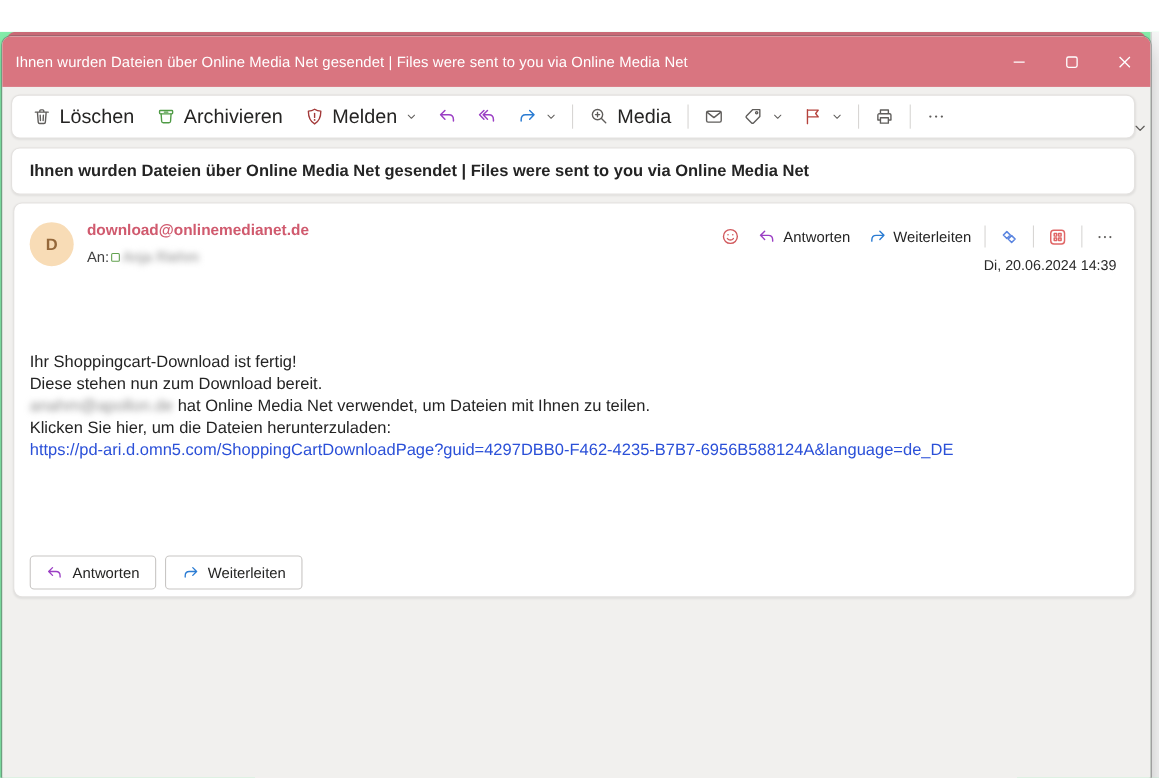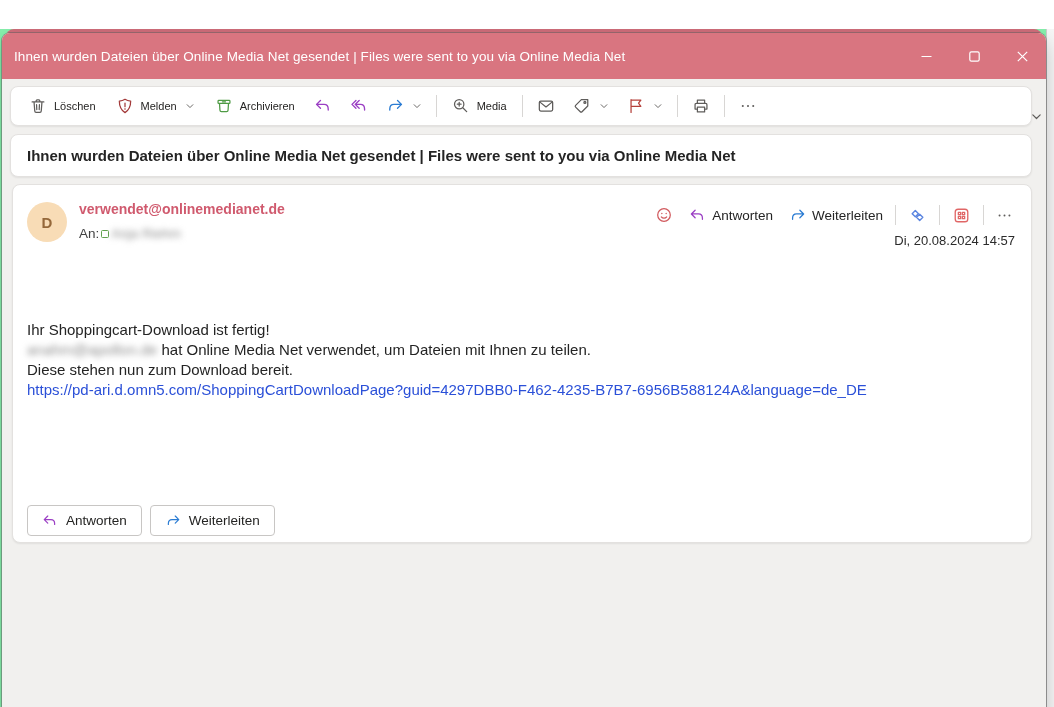--- a/index.html
+++ b/index.html
@@ -19,21 +19,21 @@
   .title-text { padding-left:12px; font-size:13.5px; letter-spacing:.1px; white-space:nowrap; }
   .win-controls { margin-left:auto; display:flex; height:100%; }
   .wc { width:48px; height:100%; display:flex; align-items:center; justify-content:center;
         background:none; border:none; color:#fff; cursor:pointer; }
 
   
   .toolbar-card { position:absolute; left:8px; top:53px; width:1022px; height:40px; background:#fff;
                   border:1px solid #e3e1df; border-radius:8px; box-shadow:0 1px 2px rgba(0,0,0,.07);
                   display:flex; align-items:center; padding:0 8px; }
   .tb-item { display:flex; align-items:center; gap:7px; height:30px; padding:0 10px; border:none; background:none;
-             border-radius:4px; font-size:11px; color:#252423; font-family:inherit; cursor:pointer; white-space:nowrap; }
+             border-radius:4px; font-size:18px; color:#252423; font-family:inherit; cursor:pointer; white-space:nowrap; }
   .tb-item.icon-only { padding:0 9px; }
   .tb-div { width:1px; height:22px; background:#d8d6d4; margin:0 5px; flex:none; }
   .ic { display:flex; align-items:center; justify-content:center; }
   .ic svg { display:block; }
   .chev { margin-left:1px; display:flex; color:#605e5c; }
 
   .c-gray{color:#5f5d5b} .c-green{color:#4f9b45} .c-dred{color:#a33a3a} .c-purple{color:#9b3fc4}
   .c-blue{color:#2b7cd3} .c-red{color:#b5423c} .c-rose{color:#d15a5e} .c-duo{color:#5b85e0} .c-appred{color:#e06666}
 
   .collapse-btn { position:absolute; right:1px; top:76px; background:none; border:none; color:#605e5c; cursor:pointer; padding:2px; }
@@ -111,43 +111,43 @@
       <button class="tb-item">
         <span class="ic c-gray">
           <svg width="18" height="18" viewBox="0 0 20 20" fill="none" stroke="currentColor" stroke-width="1.4" stroke-linecap="round" stroke-linejoin="round">
               <path d="M3.5 5.5h13M8 5.5V4.2c0-.5.4-1 1-1h2c.6 0 1 .5 1 1v1.3M5.6 5.5l.8 10.1c.06.8.7 1.4 1.4 1.4h4.4c.7 0 1.34-.6 1.4-1.4l.8-10.1M8.4 8.6l.25 5.3M11.6 8.6l-.25 5.3"></path>
             </svg>
         </span>
         <span>Löschen</span>
       </button>
 
       <button class="tb-item">
+        <span class="ic c-green">
+          <svg width="18" height="18" viewBox="0 0 20 20" fill="none" stroke="currentColor" stroke-width="1.4" stroke-linecap="round" stroke-linejoin="round">
+              <rect x="3.4" y="3.8" width="13.2" height="3.4" rx="0.8"></rect>
+              <path d="M5 7.4l.5 7.3c.06.9.75 1.5 1.6 1.5h5.8c.85 0 1.54-.6 1.6-1.5l.5-7.3M8.3 5.5h3.4"></path>
+            </svg>
+        </span>
+        <span>Archivieren</span>
+      </button>
+
+      <button class="tb-item">
         <span class="ic c-dred">
           <svg width="18" height="18" viewBox="0 0 20 20" fill="none" stroke="currentColor" stroke-width="1.4" stroke-linecap="round" stroke-linejoin="round">
               <path d="M10 2.6c2 1.4 4.2 1.9 6.3 1.9 0 5.6-1.6 10-6.3 12.9C5.3 14.5 3.7 10.1 3.7 4.5c2.1 0 4.3-.5 6.3-1.9z"></path>
               <path d="M10 6.8v4"></path>
               <circle cx="10" cy="13.4" r=".9" fill="currentColor" stroke="none"></circle>
             </svg>
         </span>
         <span>Melden</span>
         <span class="chev">
           <svg width="10" height="10" viewBox="0 0 14 12" fill="none" stroke="currentColor" stroke-width="1.3" stroke-linecap="round" stroke-linejoin="round">
               <path d="M3 4.2l4 4 4-4"></path>
             </svg>
         </span>
-      </button>
-
-      <button class="tb-item">
-        <span class="ic c-green">
-          <svg width="18" height="18" viewBox="0 0 20 20" fill="none" stroke="currentColor" stroke-width="1.4" stroke-linecap="round" stroke-linejoin="round">
-              <rect x="3.4" y="3.8" width="13.2" height="3.4" rx="0.8"></rect>
-              <path d="M5 7.4l.5 7.3c.06.9.75 1.5 1.6 1.5h5.8c.85 0 1.54-.6 1.6-1.5l.5-7.3M8.3 5.5h3.4"></path>
-            </svg>
-        </span>
-        <span>Archivieren</span>
       </button>
 
       <button class="tb-item icon-only">
         <span class="ic c-purple">
           <svg width="18" height="18" viewBox="0 0 20 20" fill="none" stroke="currentColor" stroke-width="1.5" stroke-linecap="round" stroke-linejoin="round">
               <path d="M7.2 3.8L2.8 8.2l4.4 4.4M2.8 8.2h8.4c3 0 4.6 1.9 4.6 5v1.2"></path>
             </svg>
         </span>
       </button>
 
@@ -254,21 +254,21 @@
     </button>
 
     <div class="subject-card">
       <span class="subject-text">Ihnen wurden Dateien über Online Media Net gesendet | Files were sent to you via Online Media Net</span>
     </div>
 
     <div class="message-card">
       <div class="avatar">
         <span>D</span>
       </div>
-      <div class="sender">verwendet@onlinemedianet.de</div>
+      <div class="sender">download@onlinemedianet.de</div>
       <div class="to-row">
         <span>An:</span>
         <span class="presence"></span>
         <span class="blur">Anja Riehm</span>
       </div>
 
       <div class="hdr-actions">
         <button class="ha-item">
           <span class="ic c-rose">
             <svg width="18" height="18" viewBox="0 0 20 20" fill="none" stroke="currentColor" stroke-width="1.4" stroke-linecap="round" stroke-linejoin="round">
@@ -321,28 +321,29 @@
           <span class="ic c-gray">
             <svg width="17" height="17" viewBox="0 0 20 20" fill="currentColor">
                 <circle cx="4.2" cy="10" r="1.15"></circle>
                 <circle cx="10" cy="10" r="1.15"></circle>
                 <circle cx="15.8" cy="10" r="1.15"></circle>
               </svg>
           </span>
         </button>
       </div>
 
-      <div class="hdr-date">Di, 20.08.2024 14:57</div>
+      <div class="hdr-date">Di, 20.06.2024 14:39</div>
 
       <div class="body-block">
         <div class="bline"></div>
         <div class="bline"></div>
         <div class="bline">Ihr Shoppingcart-Download ist fertig!</div>
+        <div class="bline">Diese stehen nun zum Download bereit.</div>
         <div class="bline"><span class="blur">anahm@apollon.de</span> <span>hat Online Media Net verwendet, um Dateien mit Ihnen zu teilen.</span></div>
-        <div class="bline">Diese stehen nun zum Download bereit.</div>
+        <div class="bline">Klicken Sie hier, um die Dateien herunterzuladen:</div>
         <div class="bline"><a class="link">https://pd-ari.d.omn5.com/ShoppingCartDownloadPage?guid=4297DBB0-F462-4235-B7B7-6956B588124A&amp;language=de_DE</a></div>
         <div class="bline"></div>
       </div>
 
       <div class="footer-btns">
         <button class="fbtn">
           <span class="ic c-purple">
             <svg width="16" height="16" viewBox="0 0 20 20" fill="none" stroke="currentColor" stroke-width="1.5" stroke-linecap="round" stroke-linejoin="round">
                 <path d="M7.2 3.8L2.8 8.2l4.4 4.4M2.8 8.2h8.4c3 0 4.6 1.9 4.6 5v1.2"></path>
               </svg>

